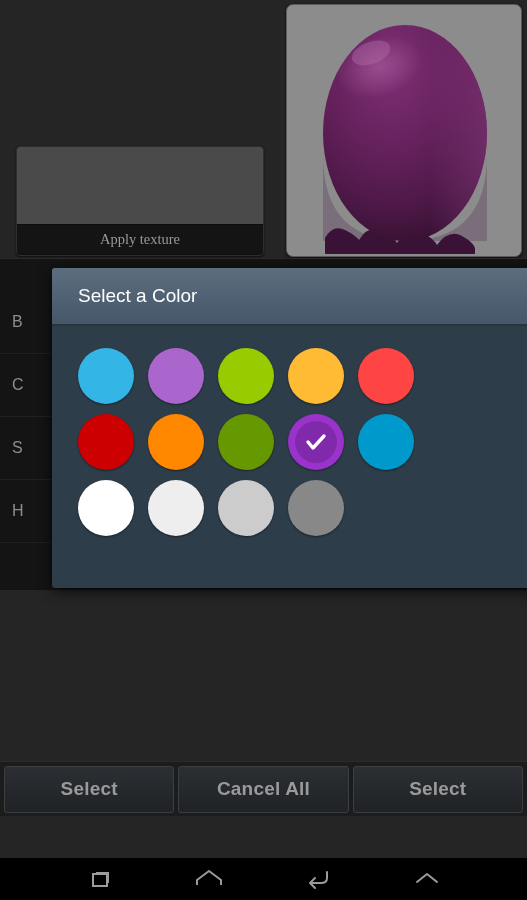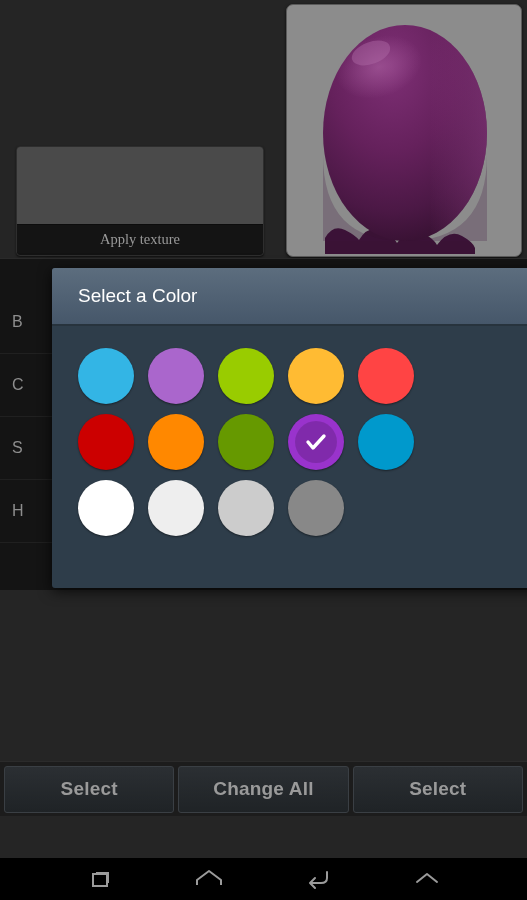--- a/index.html
+++ b/index.html
@@ -246,21 +246,21 @@
             <div class="swatch" style="background: rgb(238, 238, 238);"></div>
             <div class="swatch" style="background: rgb(204, 204, 204);"></div>
             <div class="swatch" style="background: rgb(136, 136, 136);"></div>
           </div>
       </div>
     </div>
 
     <div id="teal-line"></div>
     <div id="action-bar">
       <div class="btn">Select</div>
-      <div class="btn">Change All</div>
+      <div class="btn">Cancel All</div>
       <div class="btn">Select</div>
     </div>
   </div>
 
   <div id="navbar">
     <div class="nav">
       <svg width="26" height="22" viewBox="0 0 26 22">
           <rect x="6" y="6" width="14" height="12" fill="none" stroke="#9b9b9b" stroke-width="2"></rect>
           <polyline points="9,5 21,5 21,15" fill="none" stroke="#9b9b9b" stroke-width="2"></polyline>
         </svg>

